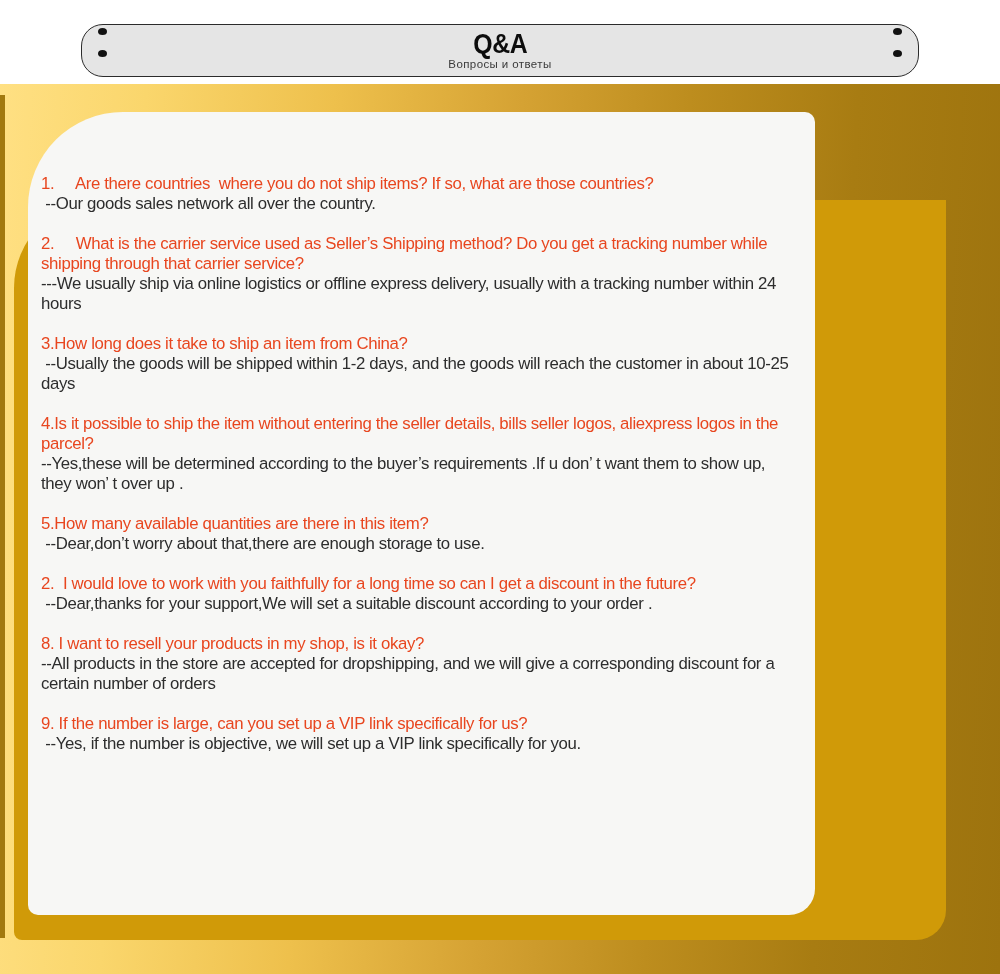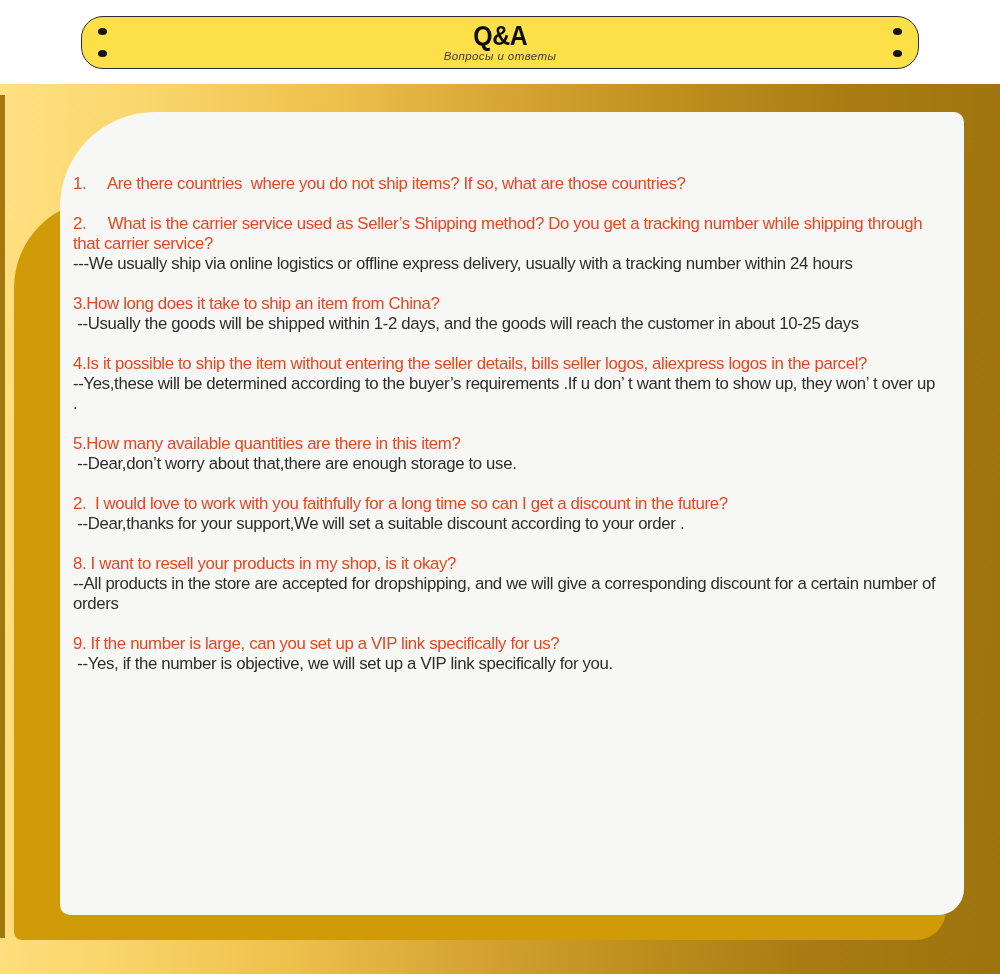--- a/index.html
+++ b/index.html
@@ -7,30 +7,30 @@
     width:1000px;height:974px;position:relative;overflow:hidden;
     font-family:"Liberation Sans","DejaVu Sans",sans-serif;
     background:#ffffff;
   }
   
   .header{
     position:absolute;left:0;top:0;width:1000px;height:84px;
     background:#ffffff;z-index:5;
   }
   .header-plate{
-    position:absolute;left:81px;top:16px;width:836px;height:51px;
-    border:1.6px solid #2b2b2b;border-radius:22px;background:#fde047;
+    position:absolute;left:81px;top:24px;width:836px;height:51px;
+    border:1.6px solid #2b2b2b;border-radius:22px;background:#e5e5e5;
     display:flex;flex-direction:column;align-items:center;justify-content:center;
   }
   .page-title{
     font-size:27px;font-weight:700;color:#0d0d0d;line-height:26px;
     letter-spacing:-0.5px;transform:scaleX(0.92);display:inline-block;
   }
   .page-subtitle{
-    font-size:11.5px;color:#3a3a3a;letter-spacing:0.4px;margin-top:1px;font-style:italic;
+    font-size:11.5px;color:#3a3a3a;letter-spacing:0.4px;margin-top:1px;
   }
   .rivet{
     position:absolute;width:9px;height:7px;border-radius:50%;background:#111111;
   }
   .rivet.lt{left:98px;top:28px;}
   .rivet.lb{left:98px;top:50px;}
   .rivet.rt{left:893px;top:28px;}
   .rivet.rb{left:893px;top:50px;}
   
   .gold-bg{
@@ -44,26 +44,25 @@
     background:#a2790f;
   }
   
   .panel-shadow{
     position:absolute;left:14px;top:200px;width:932px;height:740px;
     background:#d09a08;
     border-radius:88px 0 30px 8px;
   }
   
   .panel{
-    position:absolute;left:28px;top:112px;width:904px;height:803px;
+    position:absolute;left:28px;top:112px;width:787px;height:803px;
     background:#f7f7f5;
     border-radius:95px 10px 26px 10px;
     box-sizing:border-box;
     padding:62px 22px 0 13px;
-    margin-left:32px;
   }
   .qa-item{margin-bottom:20px;}
   .q-text,.a-text{
     font-size:16.8px;line-height:20px;letter-spacing:-0.35px;
     white-space:pre-wrap;
   }
   .q-text{color:#e8461f;}
   .a-text{color:#2d2d2d;}
 </style>
 </head>
@@ -82,20 +81,21 @@
 
 <div class="gold-bg"></div>
 <div class="left-stripe"></div>
 <div class="panel-shadow"></div>
 
 <div class="panel">
   <div>
 
     <div class="qa-item">
       <div class="q-text">1.     Are there countries  where you do not ship items? If so, what are those countries?</div>
+      <div class="a-text"> --Our goods sales network all over the country.</div>
     </div>
 
     <div class="qa-item">
       <div class="q-text">2.     What is the carrier service used as Seller’s Shipping method? Do you get a tracking number while shipping through that carrier service?</div>
       <div class="a-text">---We usually ship via online logistics or offline express delivery, usually with a tracking number within 24 hours</div>
     </div>
 
     <div class="qa-item">
       <div class="q-text">3.How long does it take to ship an item from China?</div>
       <div class="a-text"> --Usually the goods will be shipped within 1-2 days, and the goods will reach the customer in about 10-25 days</div>

